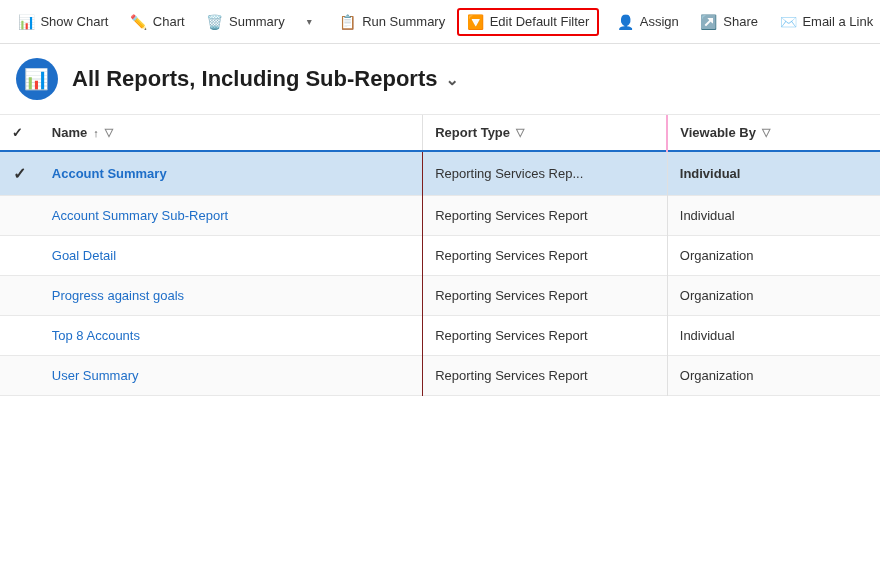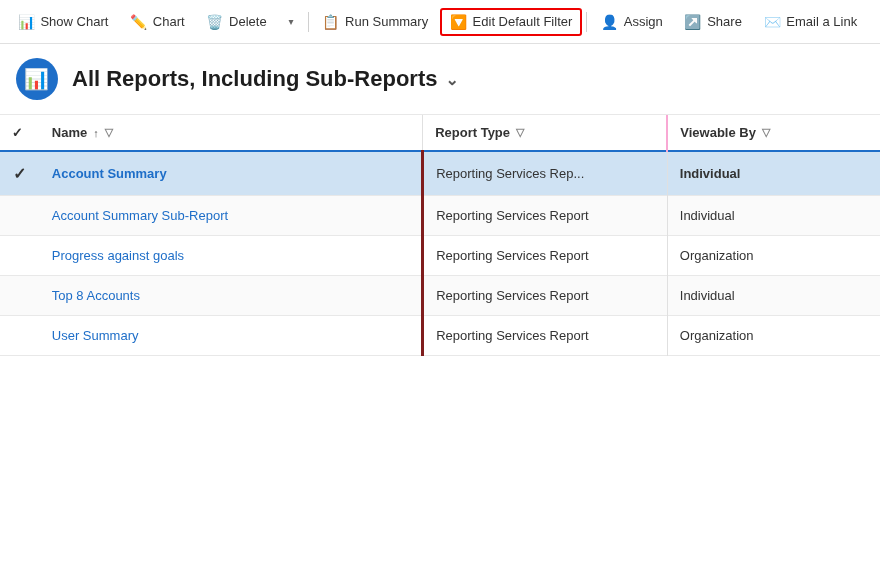--- a/index.html
+++ b/index.html
@@ -109,42 +109,42 @@
       border-bottom: 1px solid #e8e8e8;
     }
     tbody tr:nth-child(odd) { background: #fff; }
     tbody tr:nth-child(even) { background: #fafafa; }
     tbody tr.selected { background: #cfe2f3; }
     tbody td {
       padding: 12px 12px;
       font-size: 13px;
       vertical-align: middle;
     }
-    .td-name-col { border-right: 3px solid #7f1d1d; }
+    .td-name-col { border-right: 1px solid #7f1d1d; }
     .td-type-col { border-right: 1px solid #e0e0e0; }
 
     .link-text { color: #1e6ec8; cursor: pointer; text-decoration: none; }
     .check-mark { color: #333; font-size: 16px; font-weight: bold; }
     .bold-text { font-weight: 700; }
   </style>
 </head>
 <body>
 
 <div class="toolbar">
   <button class="toolbar-btn">
     <span class="icon">📊</span>
     <span>Show Chart</span>
   </button>
   <button class="toolbar-btn">
     <span class="icon">✏️</span>
     <span>Chart</span>
   </button>
   <button class="toolbar-btn">
     <span class="icon">🗑️</span>
-    <span>Delete</span>
+    <span>Summary</span>
   </button>
   <button class="toolbar-btn">
     <span class="dropdown-arrow">▾</span>
   </button>
   <div class="toolbar-divider"></div>
   <button class="toolbar-btn">
     <span class="icon">📋</span>
     <span>Run Summary</span>
   </button>
   <button class="toolbar-btn highlighted">
@@ -214,20 +214,26 @@
           <td style="font-weight: 700;">Individual</td>
         </tr>
         <tr>
           <td style="text-align: center;"></td>
           <td class="td-name-col"><a class="link-text" href="#">Account Summary Sub-Report</a></td>
           <td class="td-type-col">Reporting Services Report</td>
           <td>Individual</td>
         </tr>
         <tr>
           <td style="text-align: center;"></td>
+          <td class="td-name-col"><a class="link-text" href="#">Goal Detail</a></td>
+          <td class="td-type-col">Reporting Services Report</td>
+          <td>Organization</td>
+        </tr>
+        <tr>
+          <td style="text-align: center;"></td>
           <td class="td-name-col"><a class="link-text" href="#">Progress against goals</a></td>
           <td class="td-type-col">Reporting Services Report</td>
           <td>Organization</td>
         </tr>
         <tr>
           <td style="text-align: center;"></td>
           <td class="td-name-col"><a class="link-text" href="#">Top 8 Accounts</a></td>
           <td class="td-type-col">Reporting Services Report</td>
           <td>Individual</td>
         </tr>

